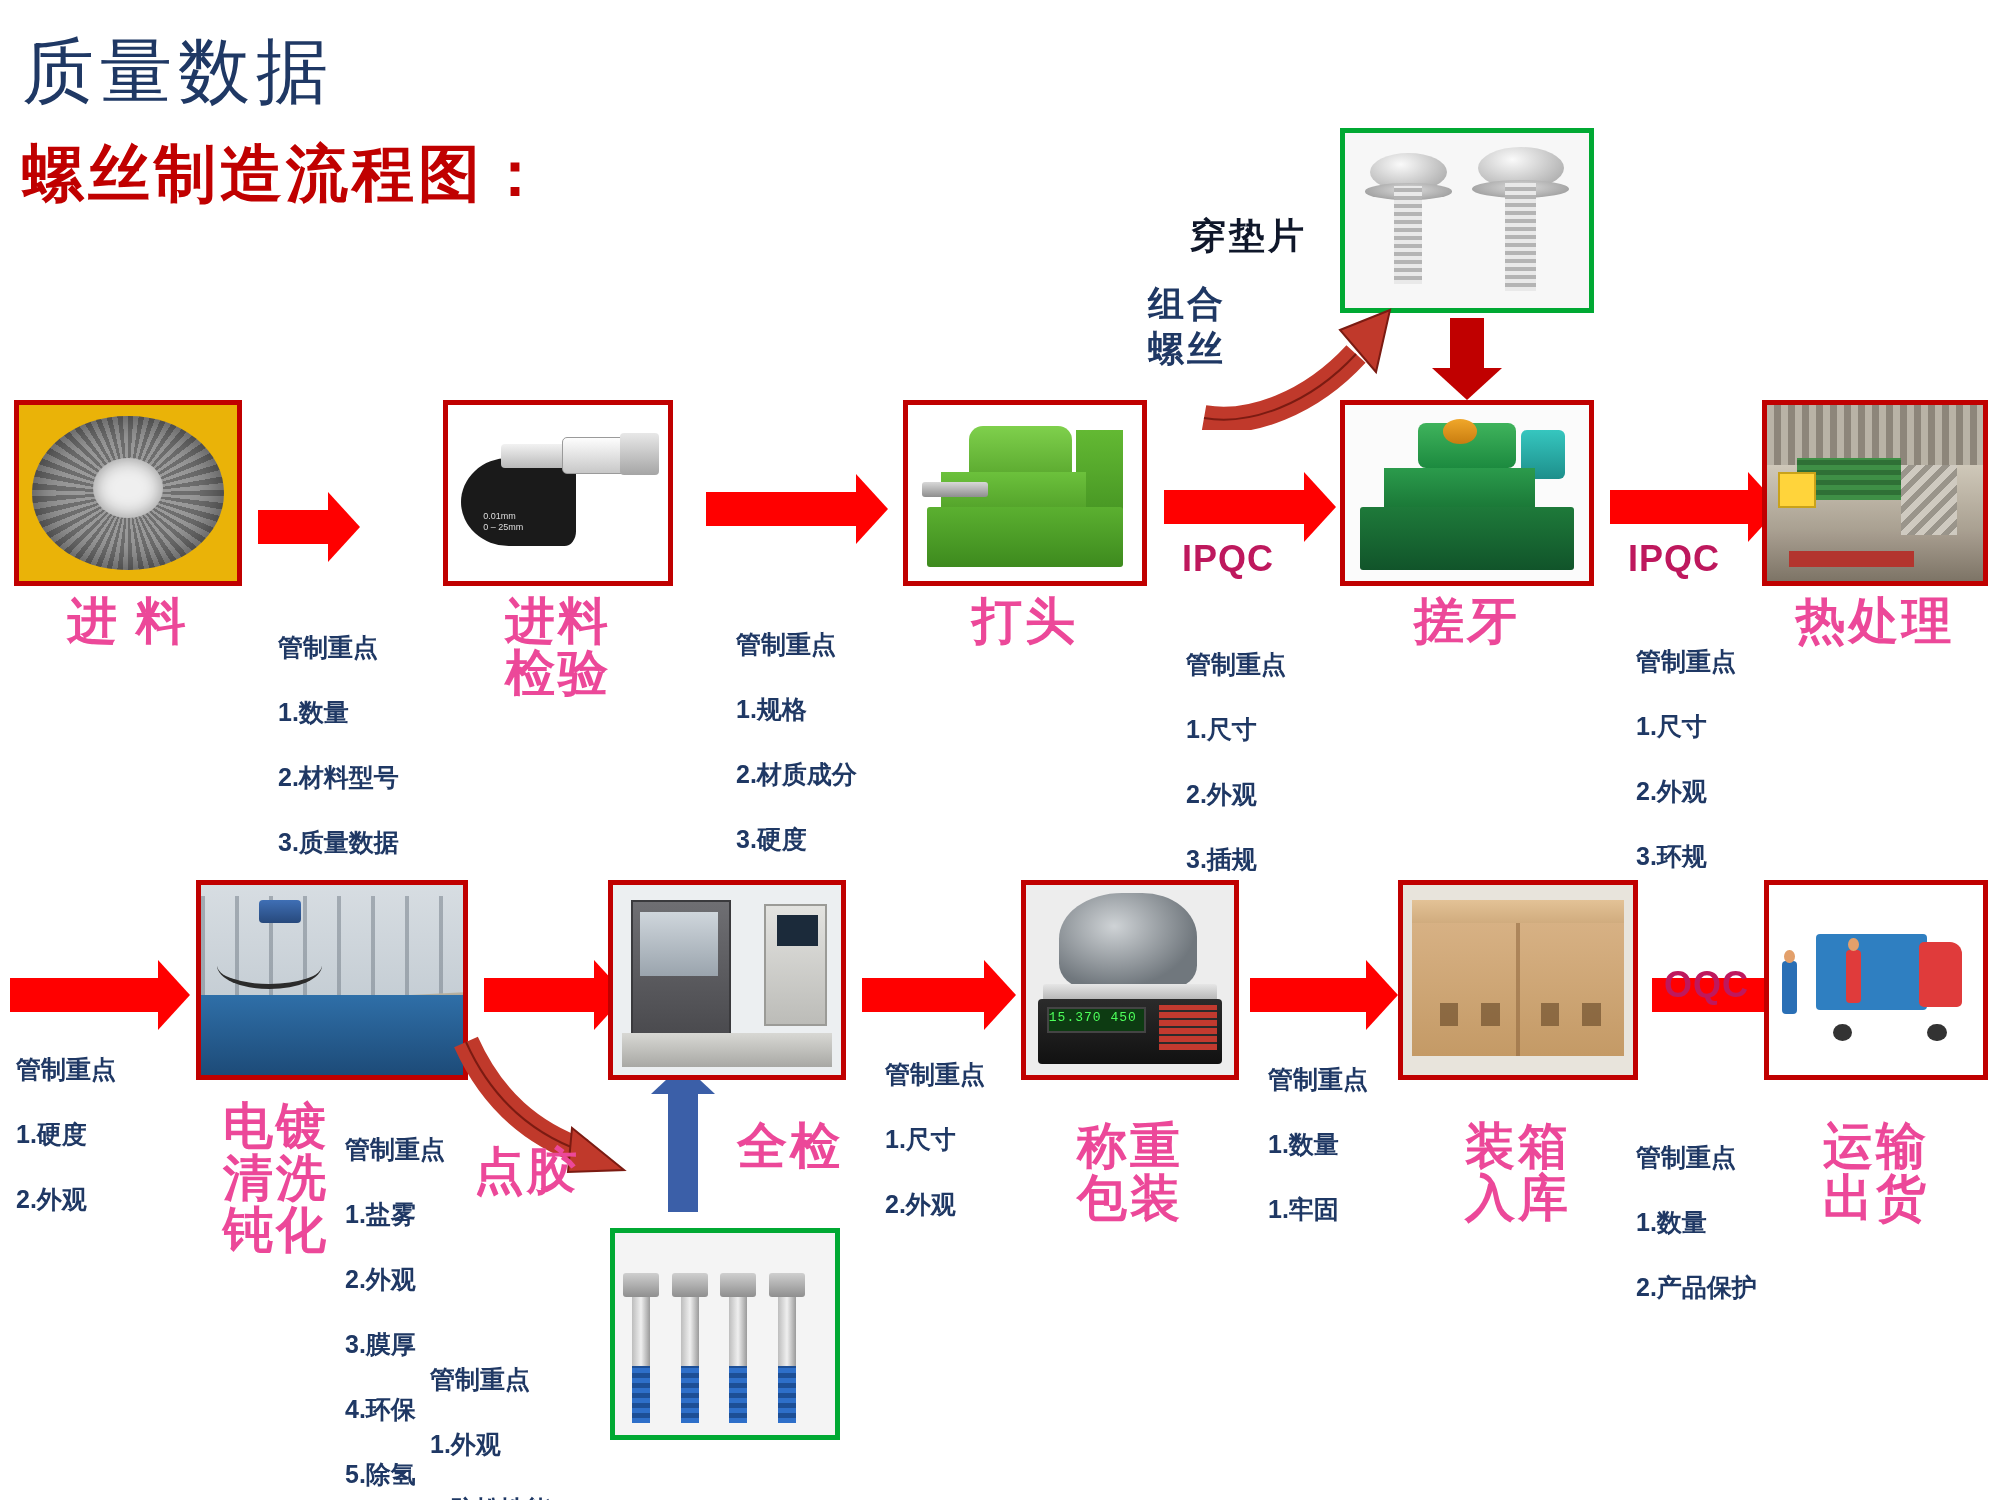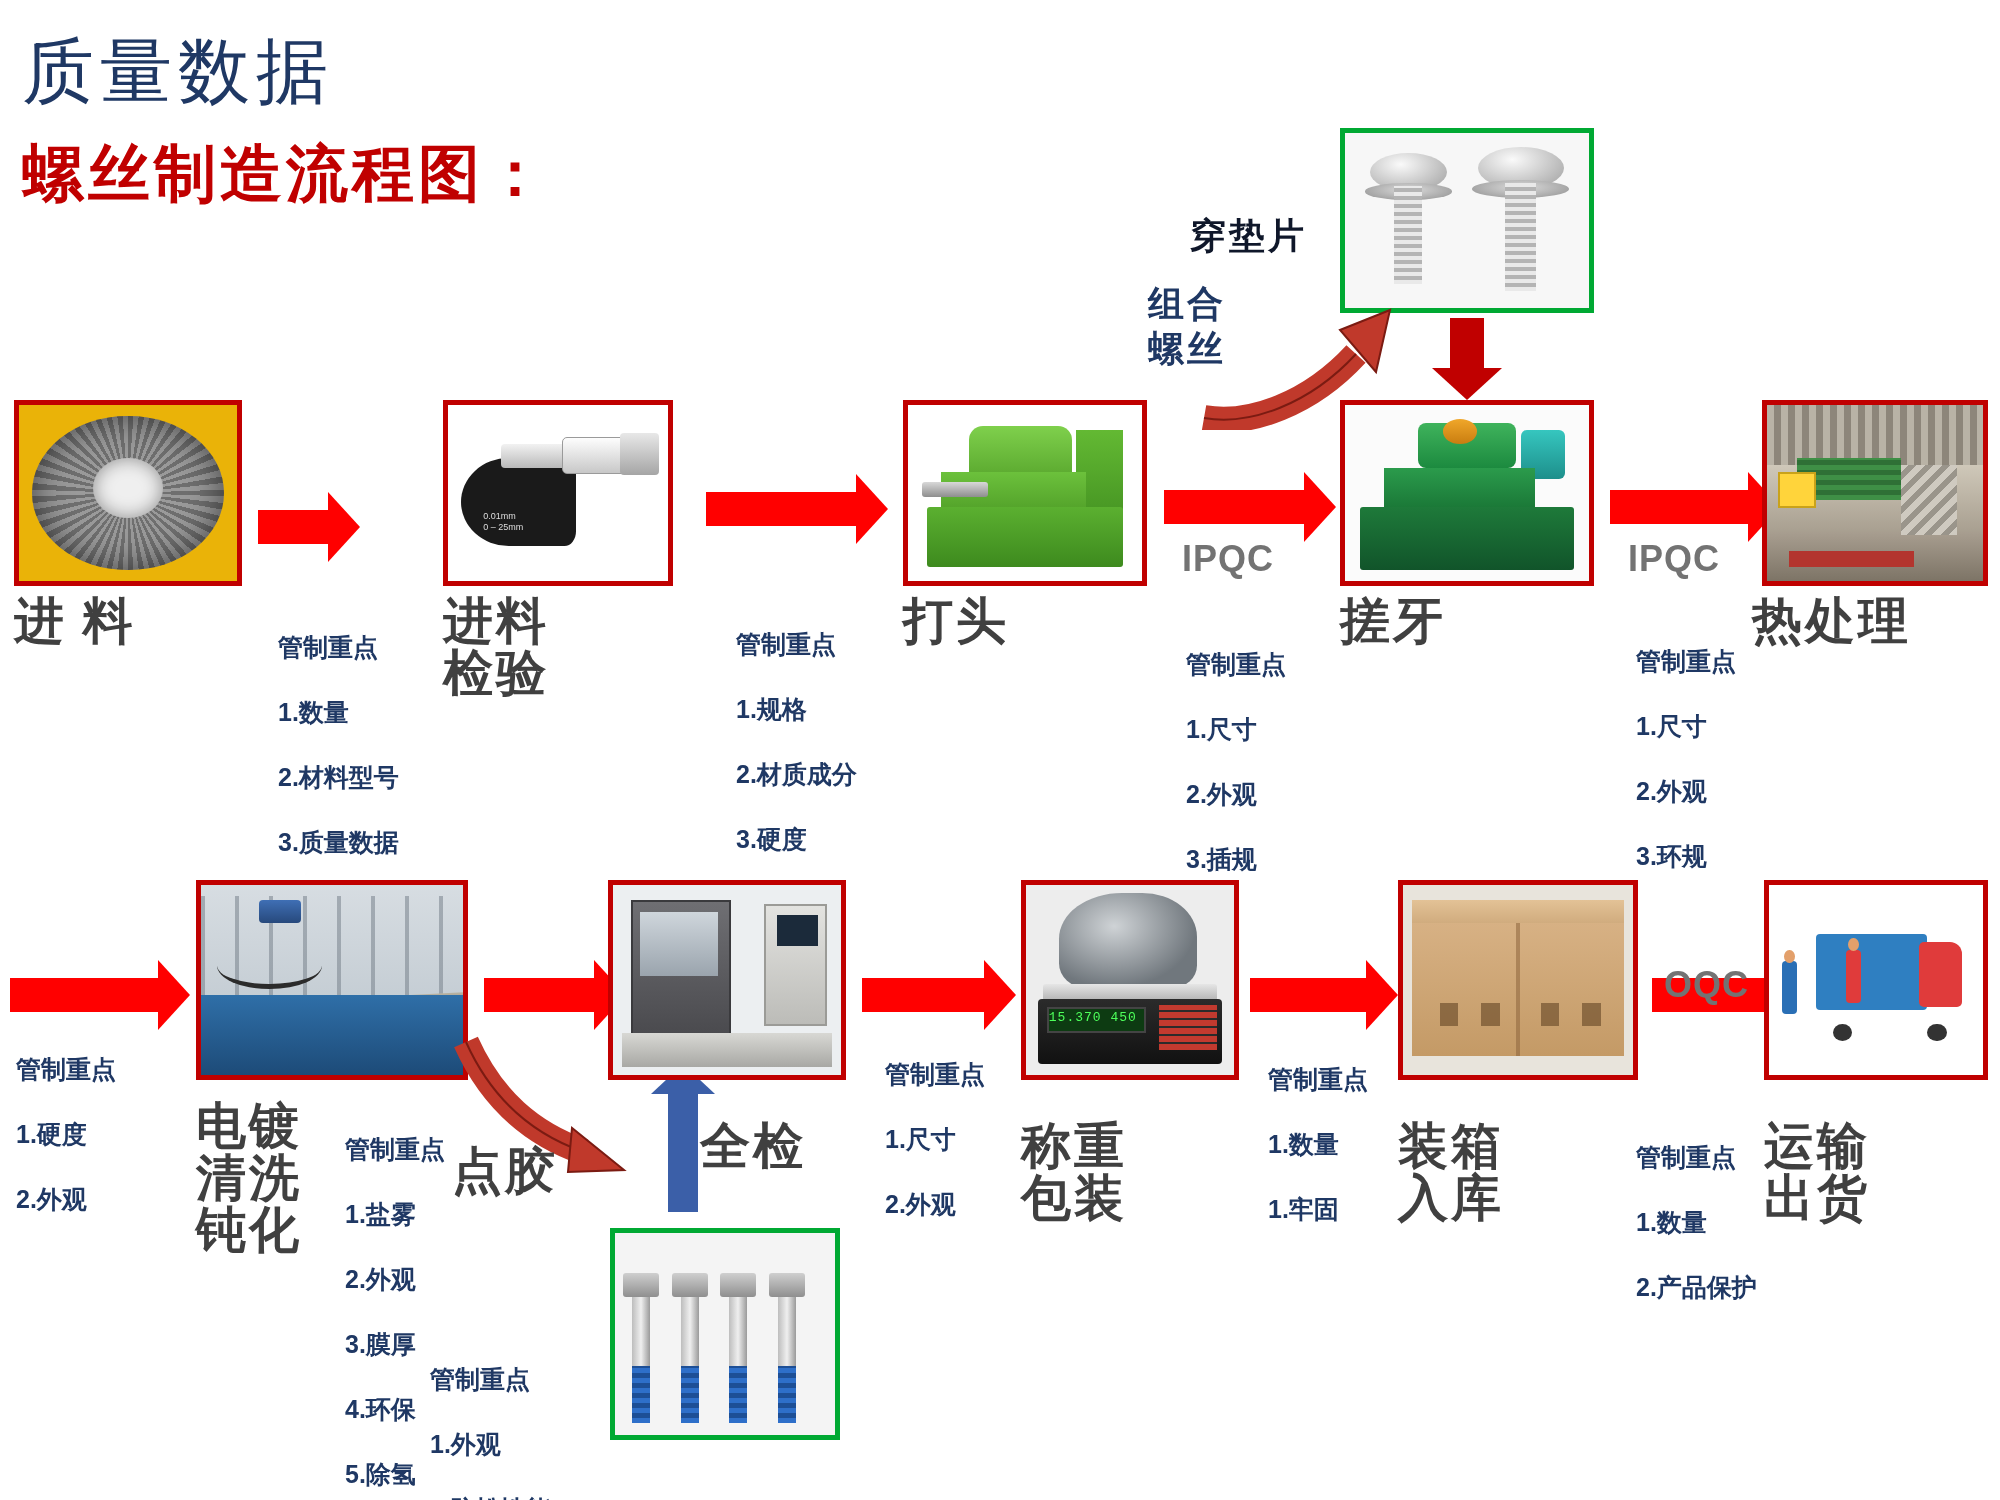--- a/index.html
+++ b/index.html
@@ -27,37 +27,37 @@
   
   .photo{
     border:5px solid #C00000;background:#eab308;
     box-sizing:border-box;overflow:hidden;
   }
   .photo.green{border:5px solid #00A933;}
   .photo-inner{width:100%;height:100%;position:relative;overflow:hidden;}
 
   
   .caption{
-    color:#404040;font-weight:700;
+    color:#ec4899;font-weight:700;
     font-family:"Liberation Serif","DejaVu Serif",serif;
-    font-size:50px;line-height:1.04;white-space:pre-line;
+    font-size:50px;line-height:1.04;text-align:center;white-space:pre-line;
     letter-spacing:3px;
   }
 
   
   .ctl{
     color:#1F3864;font-weight:700;
     font-family:"Liberation Sans","DejaVu Sans",sans-serif;
     font-size:25px;line-height:1.30;white-space:pre-line;letter-spacing:0px;
   }
   .ctl .hdr{font-weight:700;}
 
   
   .qc{
-    color:#737373;font-weight:700;font-size:36px;
+    color:#be185d;font-weight:700;font-size:36px;
     font-family:"Liberation Sans","DejaVu Sans",sans-serif;
     letter-spacing:1px;white-space:nowrap;
   }
 
   
   .ann-red{
     color:#0f172a;font-weight:700;font-size:36px;
     font-family:"Liberation Serif","DejaVu Serif",serif;
     letter-spacing:3px;white-space:nowrap;
   }

